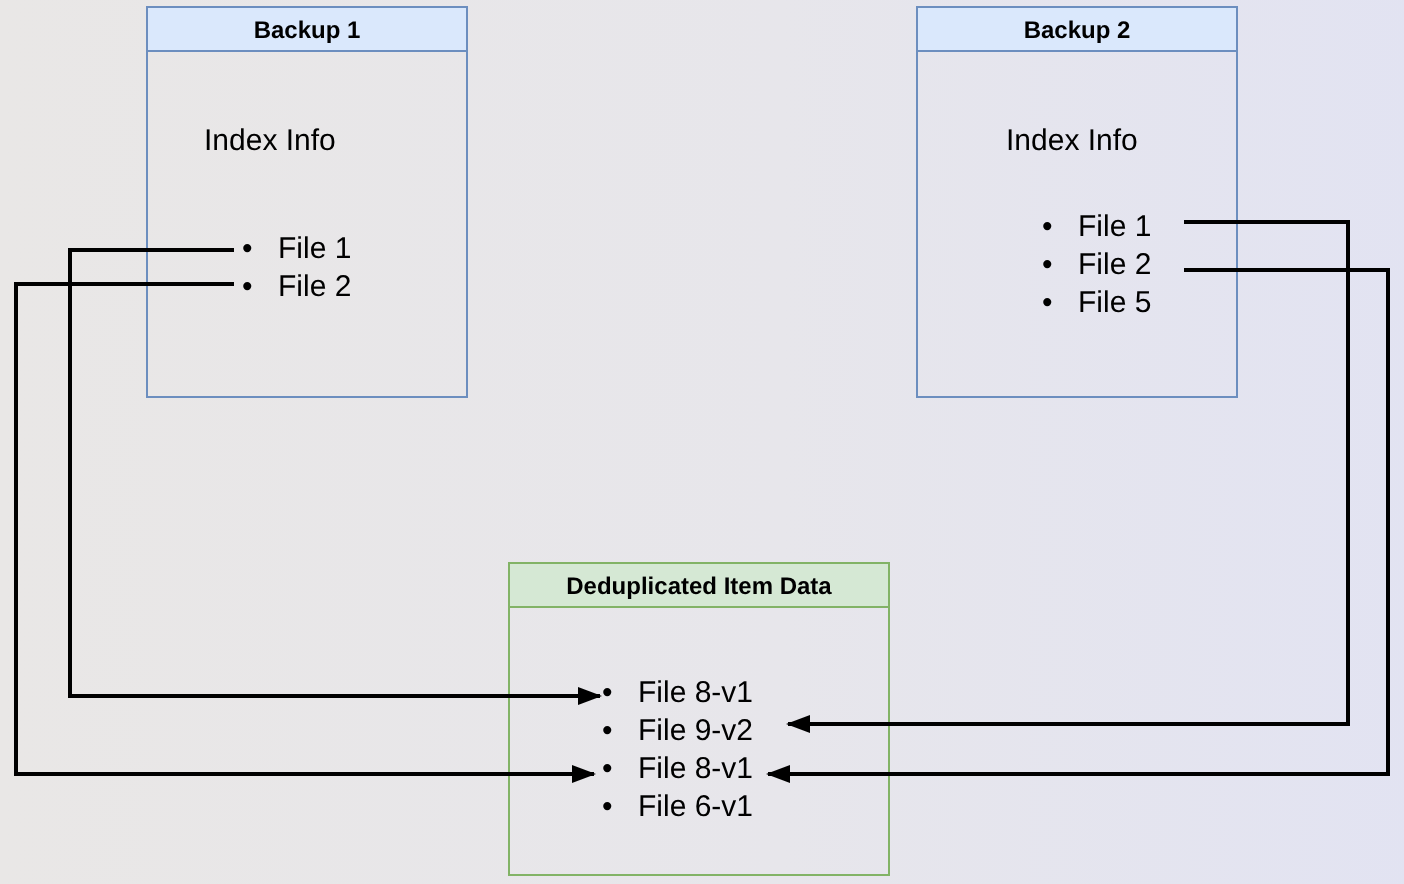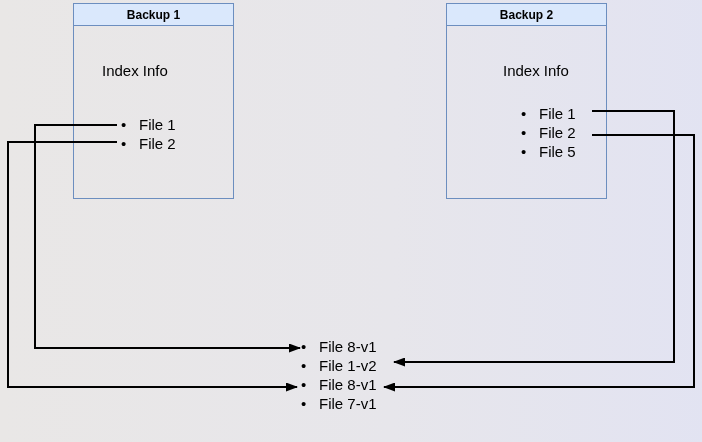--- a/index.html
+++ b/index.html
@@ -68,24 +68,27 @@
 </style>
 </head>
 <body>
 
 <div class="canvas">
 
   <div class="node blue" style="left:73px; top:3px; width:161px; height:196px;">
     <div class="node-header">Backup 1</div>
   </div>
 
-  <div class="node blue" style="left:446px; top:3px; width:161px; height:196px;">
+  <div class="node blue" style="left:458px; top:3px; width:161px; height:196px;">
     <div class="node-header">Backup 2</div>
   </div>
 
+  <div class="node green" style="left:254px; top:281px; width:191px; height:157px;">
+    <div class="node-header">Deduplicated Item Data</div>
+  </div>
 
   <div class="label" style="left:102px; top:61px;">Index Info</div>
   <ul class="list" style="left:121px; top:115px;">
     <li>
       <span class="bullet">•</span>
       <span>File 1</span>
     </li>
     <li>
       <span class="bullet">•</span>
       <span>File 2</span>
@@ -108,29 +111,29 @@
     </li>
   </ul>
 
   <ul class="list" style="left:301px; top:337px;">
     <li>
       <span class="bullet">•</span>
       <span>File 8-v1</span>
     </li>
     <li>
       <span class="bullet">•</span>
-      <span>File 1-v2</span>
+      <span>File 9-v2</span>
     </li>
     <li>
       <span class="bullet">•</span>
       <span>File 8-v1</span>
     </li>
     <li>
       <span class="bullet">•</span>
-      <span>File 7-v1</span>
+      <span>File 6-v1</span>
     </li>
   </ul>
 
   <svg class="connectors" viewBox="0 0 702 442" xmlns="http://www.w3.org/2000/svg">
     <defs>
       <marker id="arrowhead" viewBox="0 0 12 9" refX="11" refY="4.5" markerWidth="12" markerHeight="9" markerUnits="userSpaceOnUse" orient="auto">
         <path d="M0,0 L12,4.5 L0,9 Z" fill="#000"></path>
       </marker>
     </defs>
     <path class="wire" d="M117,125 H35 V348 H300" marker-end="url(#arrowhead)"></path>

